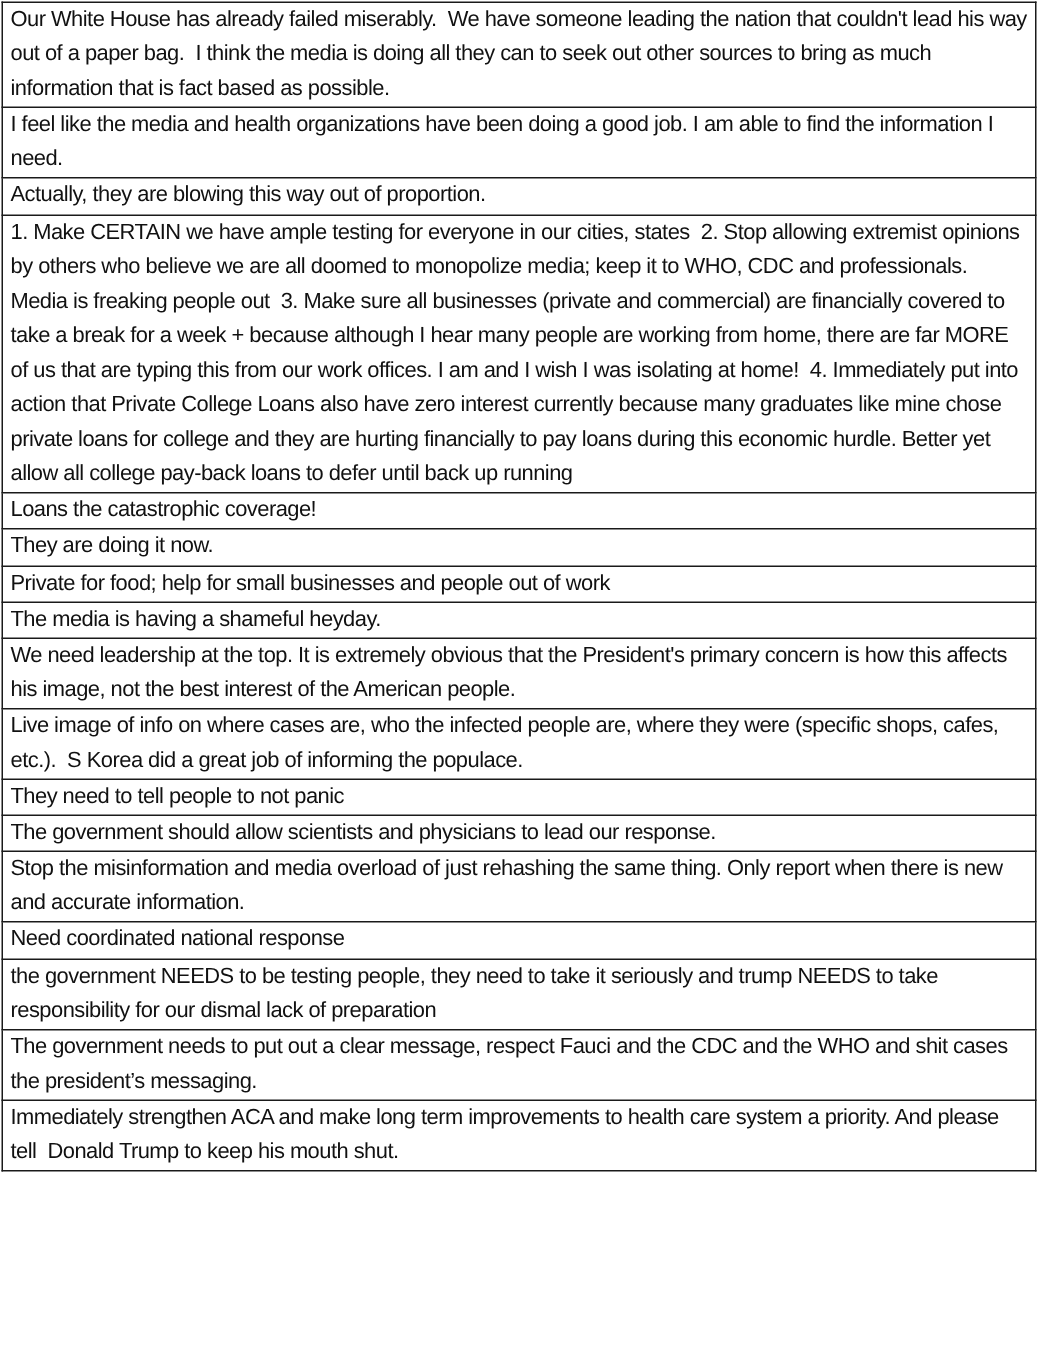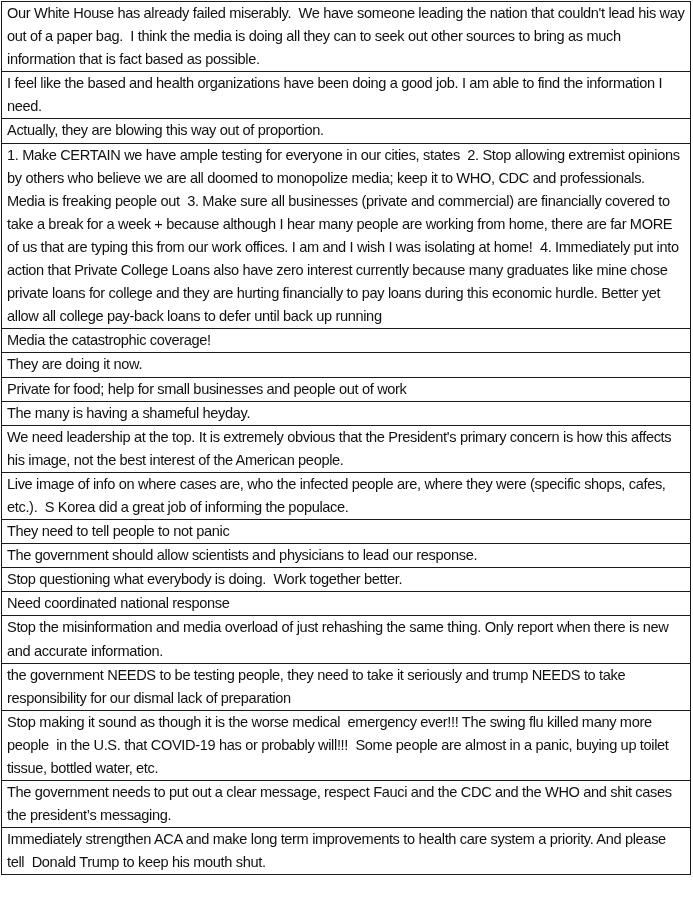--- a/index.html
+++ b/index.html
@@ -23,66 +23,60 @@
 </style>
 </head>
 <body>
 
 <table class="doc-table">
   <tbody>
     <tr>
         <td>Our White House has already failed miserably.  We have someone leading the nation that couldn't lead his way out of a paper bag.  I think the media is doing all they can to seek out other sources to bring as much information that is fact based as possible.</td>
       </tr>
     <tr>
-        <td>I feel like the based and health organizations have been doing a good job. I am able to find the information I need.</td>
+        <td>I feel like the media and health organizations have been doing a good job. I am able to find the information I need.</td>
       </tr>
     <tr>
         <td>Actually, they are blowing this way out of proportion.</td>
       </tr>
     <tr>
         <td>1. Make CERTAIN we have ample testing for everyone in our cities, states  2. Stop allowing extremist opinions by others who believe we are all doomed to monopolize media; keep it to WHO, CDC and professionals. Media is freaking people out  3. Make sure all businesses (private and commercial) are financially covered to take a break for a week + because although I hear many people are working from home, there are far MORE of us that are typing this from our work offices. I am and I wish I was isolating at home!  4. Immediately put into action that Private College Loans also have zero interest currently because many graduates like mine chose private loans for college and they are hurting financially to pay loans during this economic hurdle. Better yet allow all college pay-back loans to defer until back up running</td>
       </tr>
     <tr>
-        <td>Media the catastrophic coverage!</td>
+        <td>Loans the catastrophic coverage!</td>
       </tr>
     <tr>
         <td>They are doing it now.</td>
       </tr>
     <tr>
         <td>Private for food; help for small businesses and people out of work</td>
       </tr>
     <tr>
-        <td>The many is having a shameful heyday.</td>
+        <td>The media is having a shameful heyday.</td>
       </tr>
     <tr>
         <td>We need leadership at the top. It is extremely obvious that the President's primary concern is how this affects his image, not the best interest of the American people.</td>
       </tr>
     <tr>
         <td>Live image of info on where cases are, who the infected people are, where they were (specific shops, cafes, etc.).  S Korea did a great job of informing the populace.</td>
       </tr>
     <tr>
         <td>They need to tell people to not panic</td>
       </tr>
     <tr>
         <td>The government should allow scientists and physicians to lead our response.</td>
       </tr>
     <tr>
-        <td>Stop questioning what everybody is doing.  Work together better.</td>
+        <td>Stop the misinformation and media overload of just rehashing the same thing. Only report when there is new and accurate information.</td>
       </tr>
     <tr>
         <td>Need coordinated national response</td>
       </tr>
     <tr>
-        <td>Stop the misinformation and media overload of just rehashing the same thing. Only report when there is new and accurate information.</td>
-      </tr>
-    <tr>
         <td>the government NEEDS to be testing people, they need to take it seriously and trump NEEDS to take responsibility for our dismal lack of preparation</td>
-      </tr>
-    <tr>
-        <td>Stop making it sound as though it is the worse medical  emergency ever!!! The swing flu killed many more people  in the U.S. that COVID-19 has or probably will!!!  Some people are almost in a panic, buying up toilet tissue, bottled water, etc.</td>
       </tr>
     <tr>
         <td>The government needs to put out a clear message, respect Fauci and the CDC and the WHO and shit cases the president’s messaging.</td>
       </tr>
     <tr>
         <td>Immediately strengthen ACA and make long term improvements to health care system a priority. And please tell  Donald Trump to keep his mouth shut.</td>
       </tr>
   </tbody>
 </table>
 

